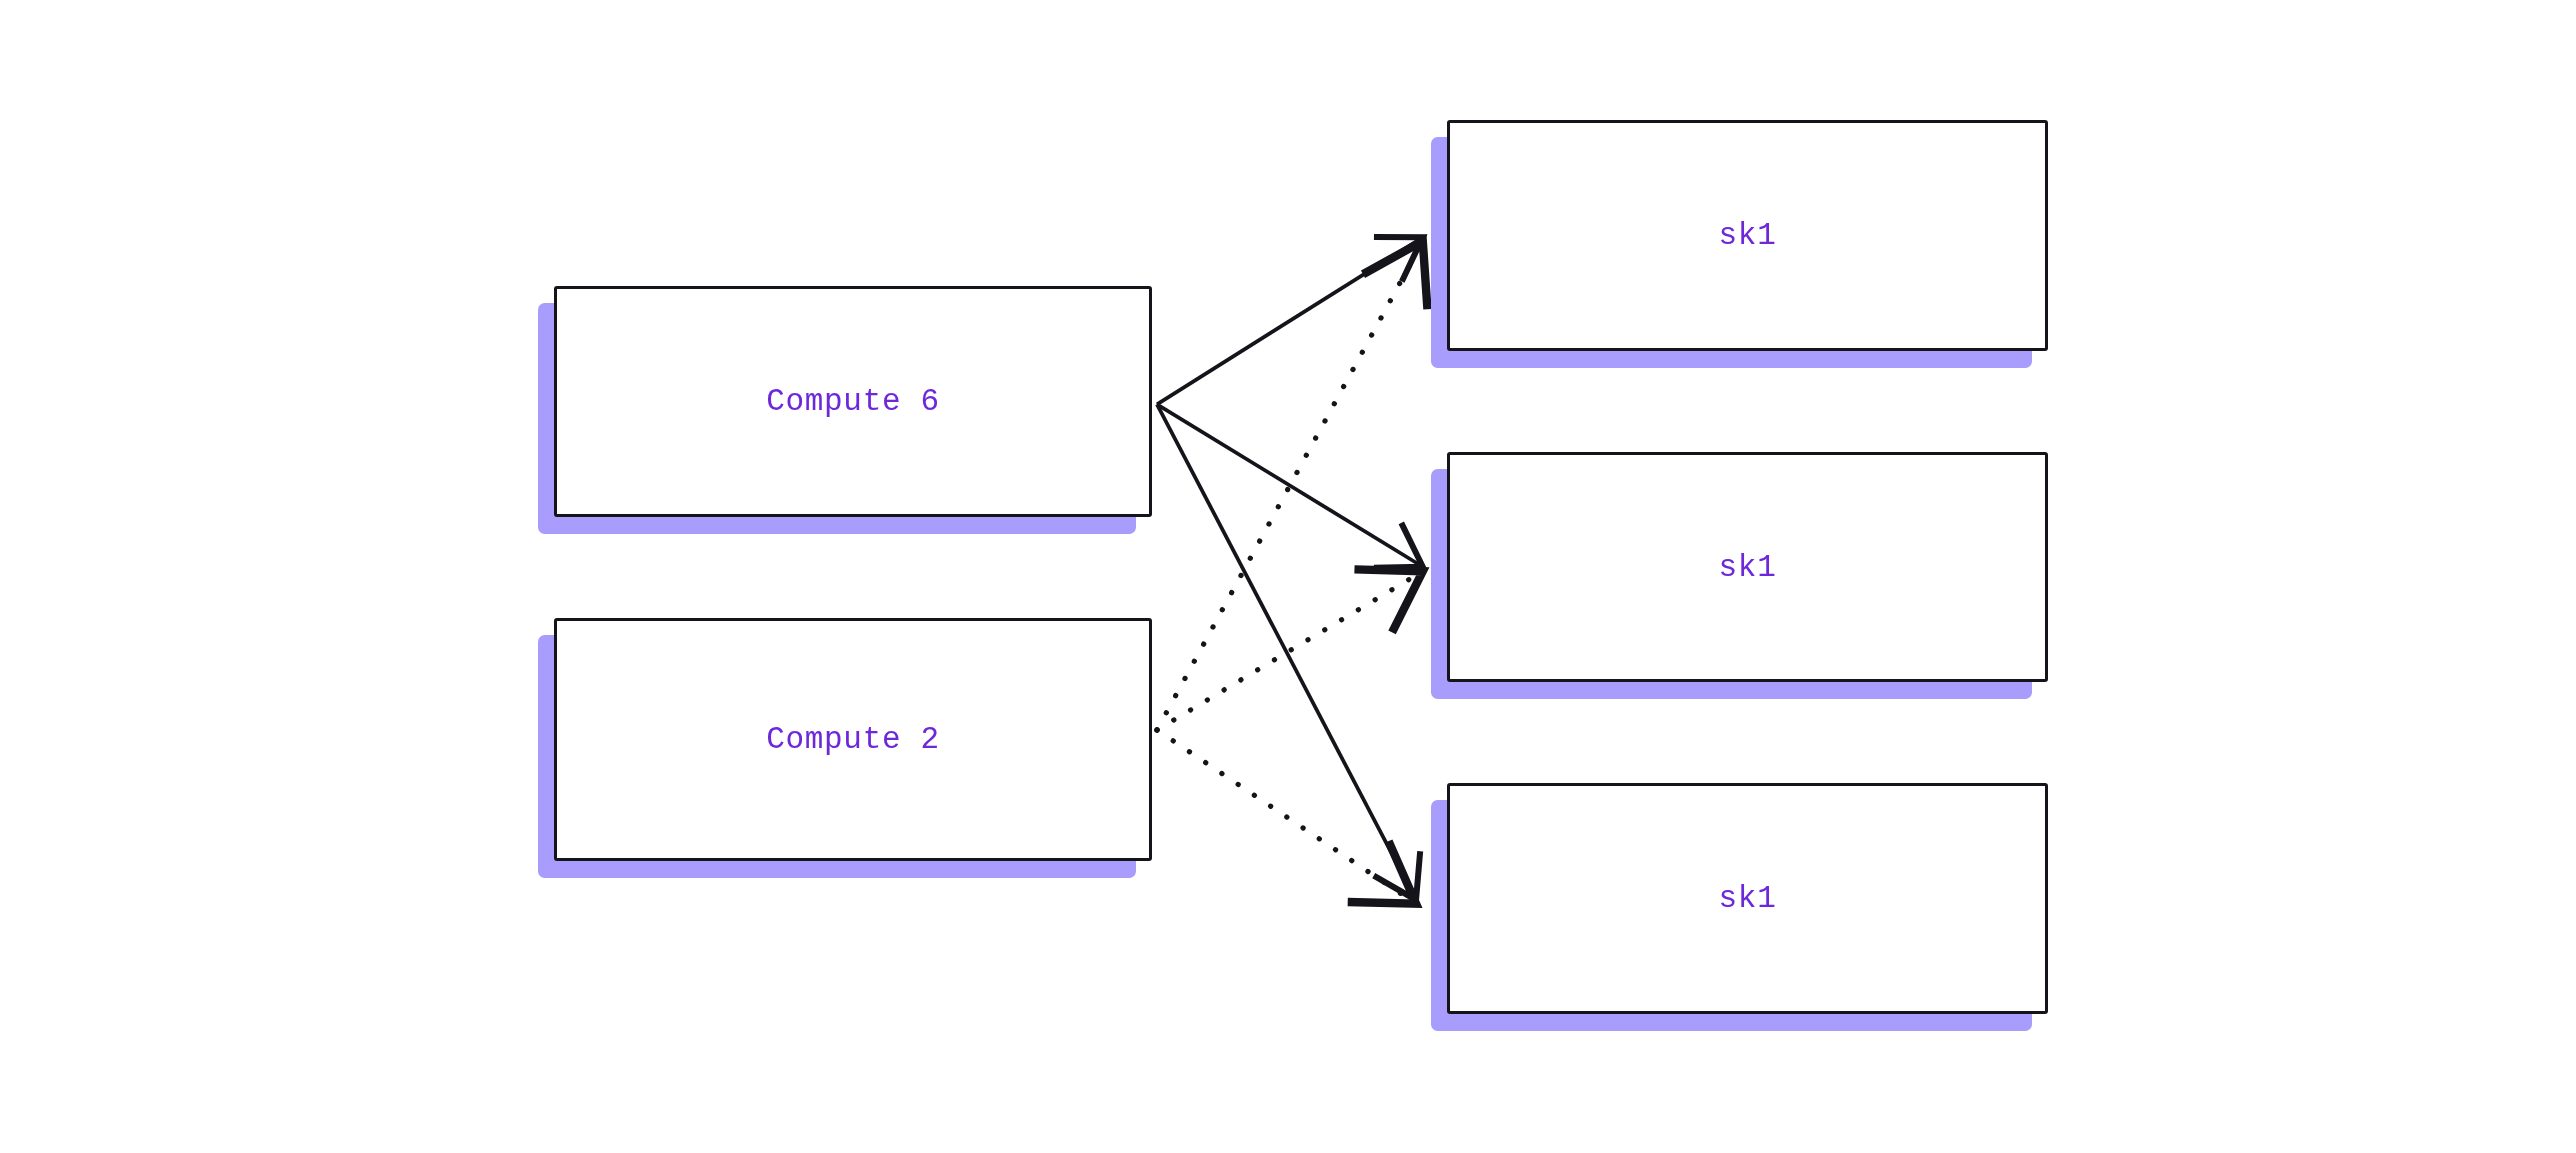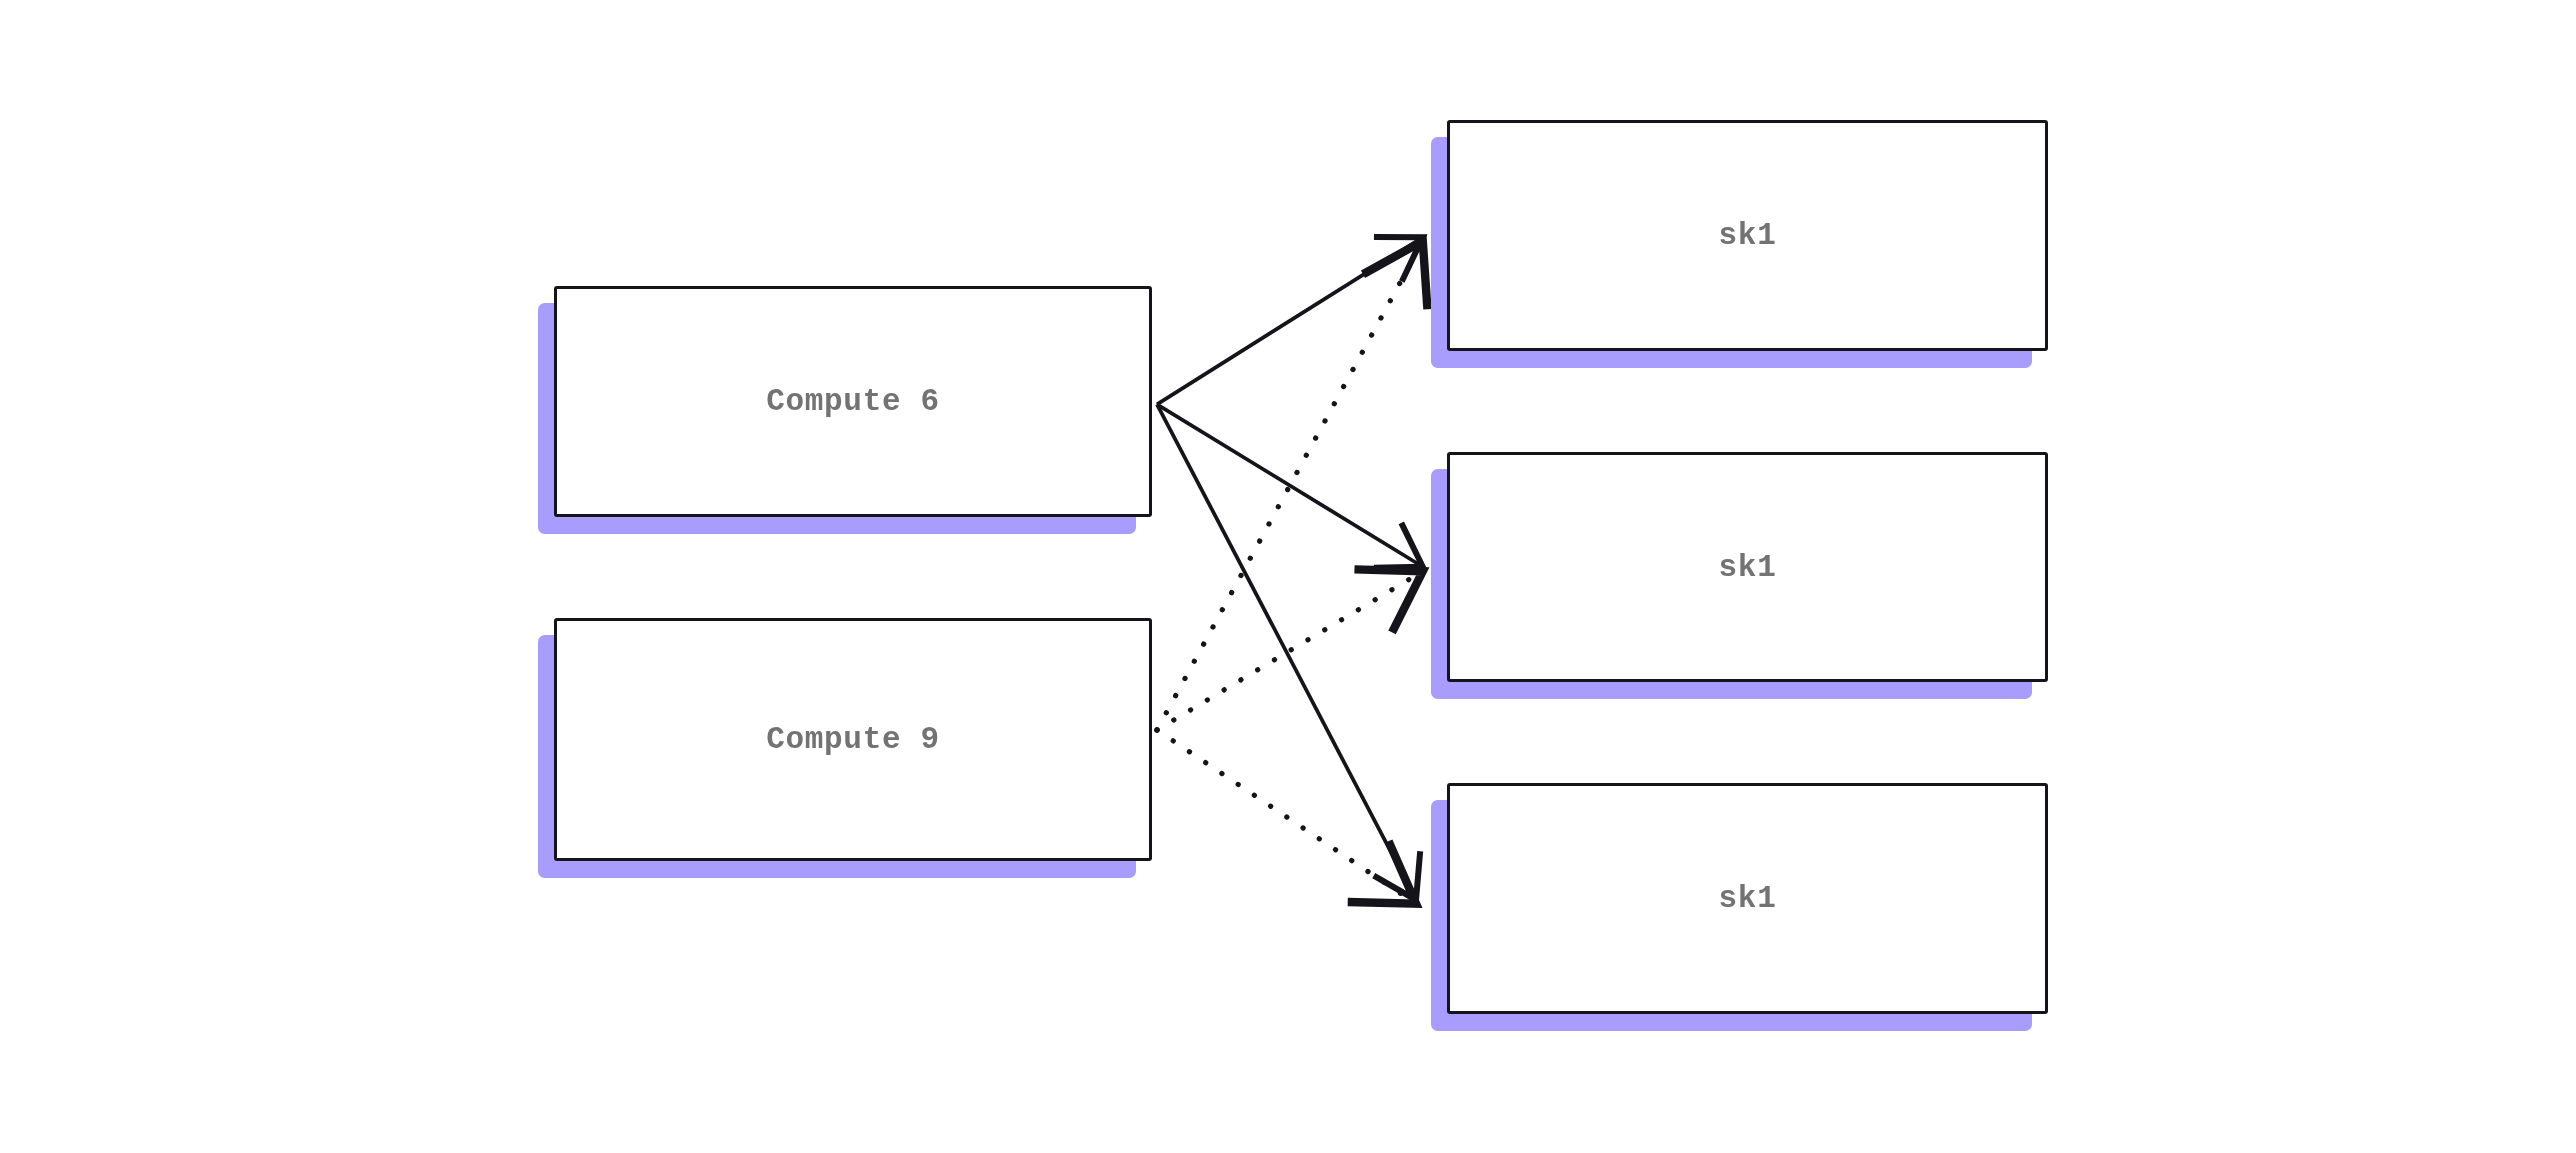--- a/index.html
+++ b/index.html
@@ -53,23 +53,23 @@
     background: #ffffff;
     border: 3.7px solid #14141a;
     border-radius: 3px;
     display: flex;
     align-items: center;
     justify-content: center;
     z-index: 1;
   }
   .node-label {
     font-family: "Liberation Mono", "DejaVu Sans Mono", monospace;
-    font-weight: bold;
+    font-weight: normal;
     font-size: 31px;
-    color: #737373;
+    color: #6d28d9;
     letter-spacing: 0.7px;
     line-height: 1;
     white-space: pre;
     user-select: none;
   }
 </style>
 </head>
 <body>
 
 <div id="canvas">
@@ -93,21 +93,21 @@
   <div class="node" style="left:554px; top:286px; width:598px; height:231px;">
     <div class="node-shadow"></div>
     <div class="node-body">
       <span class="node-label">Compute 6</span>
     </div>
   </div>
 
   <div class="node" style="left:554px; top:618px; width:598px; height:243px;">
     <div class="node-shadow"></div>
     <div class="node-body">
-      <span class="node-label">Compute 9</span>
+      <span class="node-label">Compute 2</span>
     </div>
   </div>
 
   <div class="node" style="left:1447px; top:120px; width:601px; height:231px;">
     <div class="node-shadow"></div>
     <div class="node-body">
       <span class="node-label">sk1</span>
     </div>
   </div>
 

